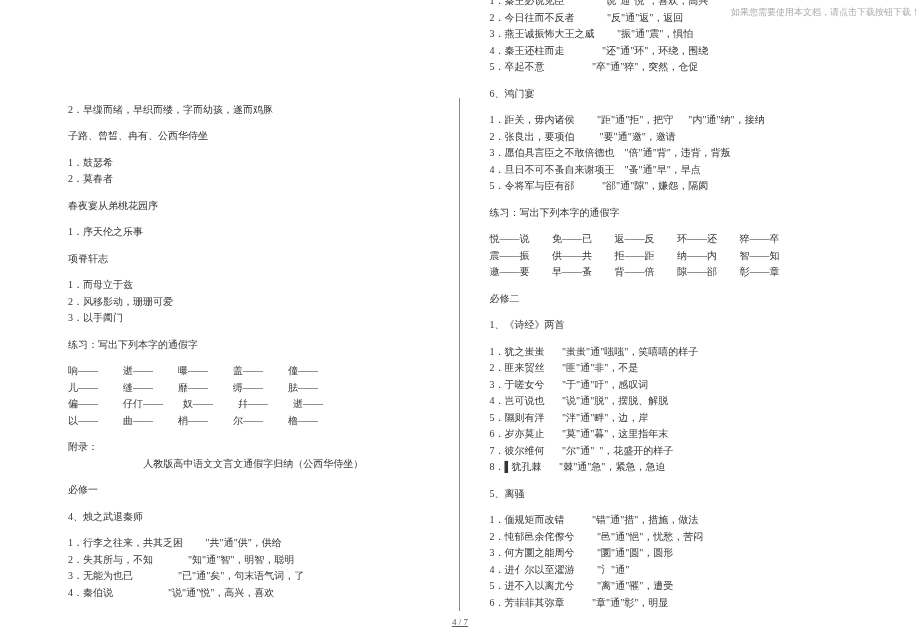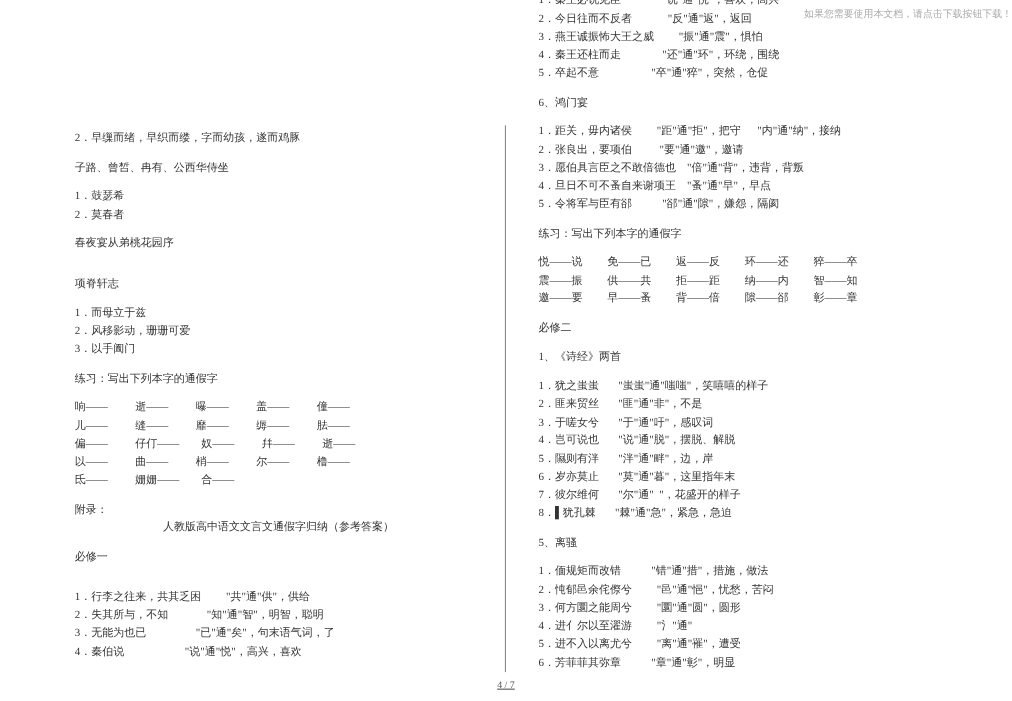--- a/index.html
+++ b/index.html
@@ -52,40 +52,41 @@
   <div class="col col-left tight">
     <div class="line">2．早缫而绪，早织而缕，字而幼孩，遂而鸡豚</div>
     <div class="spacer"></div>
     <div class="line">子路、曾皙、冉有、公西华侍坐</div>
     <div class="spacer"></div>
     <div class="line">1．鼓瑟希</div>
     <div class="line">2．莫春者</div>
     <div class="spacer"></div>
     <div class="line">春夜宴从弟桃花园序</div>
     <div class="spacer"></div>
+    <div class="line">1．序天伦之乐事</div>
     <div class="spacer"></div>
     <div class="line">项脊轩志</div>
     <div class="spacer"></div>
     <div class="line">1．而母立于兹</div>
     <div class="line">2．风移影动，珊珊可爱</div>
     <div class="line">3．以手阖门</div>
     <div class="spacer"></div>
     <div class="line">练习：写出下列本字的通假字</div>
     <div class="spacer"></div>
     <div class="line">响——          逝——          曝——          盖——          僮——</div>
     <div class="line">儿——          缝——          靡——          缛——          胠——</div>
     <div class="line">偏——          仔仃——        奴——          幷——          逝——</div>
     <div class="line">以——          曲——          梢——          尔——          橹——</div>
-    <div class="line">氐——          姗姗——        合——</div>
     <div class="spacer"></div>
     <div class="line">附录：</div>
-    <div class="line title-center">人教版高中语文文言文通假字归纳（参考答案）</div>
+    <div class="line title-center">人教版高中语文文言文通假字归纳（公西华侍坐）</div>
     <div class="spacer"></div>
     <div class="line">必修一</div>
     <div class="spacer"></div>
+    <div class="line">4、烛之武退秦师</div>
     <div class="spacer"></div>
     <div class="line">1．行李之往来，共其乏困         "共"通"供"，供给</div>
     <div class="line">2．失其所与，不知              "知"通"智"，明智，聪明</div>
     <div class="line">3．无能为也已                  "已"通"矣"，句末语气词，了</div>
     <div class="line">4．秦伯说                      "说"通"悦"，高兴，喜欢</div>
     <div class="spacer"></div>
   </div>
 
   <div class="col col-right tight">
     <div class="line">1．秦王必说见臣               "说"通"悦"，喜欢，高兴</div>

